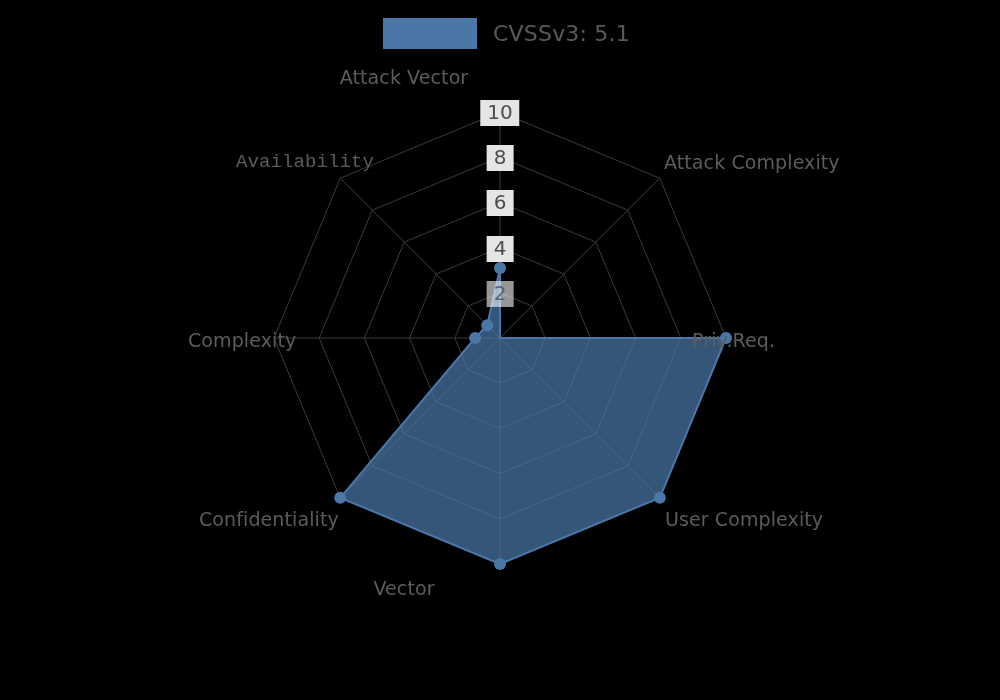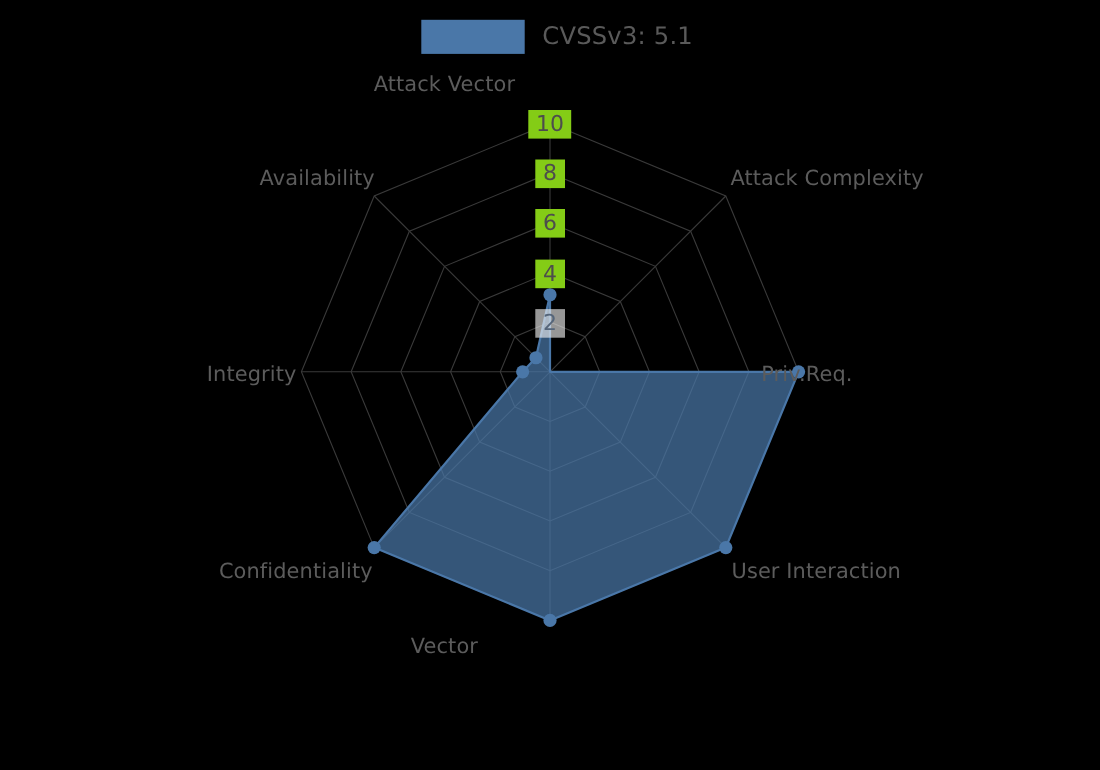--- a/index.html
+++ b/index.html
@@ -44,21 +44,21 @@
     position: absolute;
     font-size: 19px;
     color: #5c5c5c;
     white-space: nowrap;
     letter-spacing: 0.1px;
   }
   .tick-label {
     position: absolute;
     font-size: 20px;
     color: #4d4d4d;
-    background: #84cc16;
+    background: #e5e5e5;
     padding: 1px 7px 2px 7px;
     line-height: 1.15;
     white-space: nowrap;
     transform: translate(-50%, -50%);
   }
   .tick-label.faded {
     background: rgba(243,243,243,0.62);
     color: #55657a;
   }
   svg { position: absolute; left: 0; top: 0; }
@@ -101,25 +101,25 @@
           <circle cx="340.19" cy="497.81" r="6" fill="#4a77a8"></circle>
           <circle cx="475.14" cy="338.00" r="6" fill="#4a77a8"></circle>
           <circle cx="487.22" cy="325.22" r="6" fill="#4a77a8"></circle>
         </g>
     </g>
   </svg>
 
   <div class="axis-label" style="left:664px; top:151px;">Attack Complexity</div>
   <div class="axis-label" style="left:50%; top:66px; transform:translateX(-50%);">Attack Vector</div>
   <div class="axis-label" style="left:692px; top:329px;">Priv.Req.</div>
-  <div class="axis-label" style="left:665px; top:508px;">User Interaction</div>
+  <div class="axis-label" style="left:665px; top:508px;">User Complexity</div>
   <div class="axis-label" style="left:50%; top:577px; transform:translateX(-50%);">Vector</div>
   <div class="axis-label" style="left:199px; top:508px;text-align:center;">Confidentiality</div>
-  <div class="axis-label" style="left:188px; top:329px;">Integrity</div>
-  <div class="axis-label" style="left:236px; top:151px;">Availability</div>
+  <div class="axis-label" style="left:188px; top:329px;">Complexity</div>
+  <div class="axis-label" style="left:236px; top:151px;font-family:Liberation Mono, monospace;">Availability</div>
 
   <div class="tick-label" style="left:500px; top:113px;">10</div>
   <div class="tick-label" style="left:500px; top:158px;">8</div>
   <div class="tick-label" style="left:500px; top:203px;">6</div>
   <div class="tick-label" style="left:500px; top:249px;">4</div>
   <div class="tick-label faded" style="left:500px; top:294px;">2</div>
 
 </div>
 
 </body></html>

